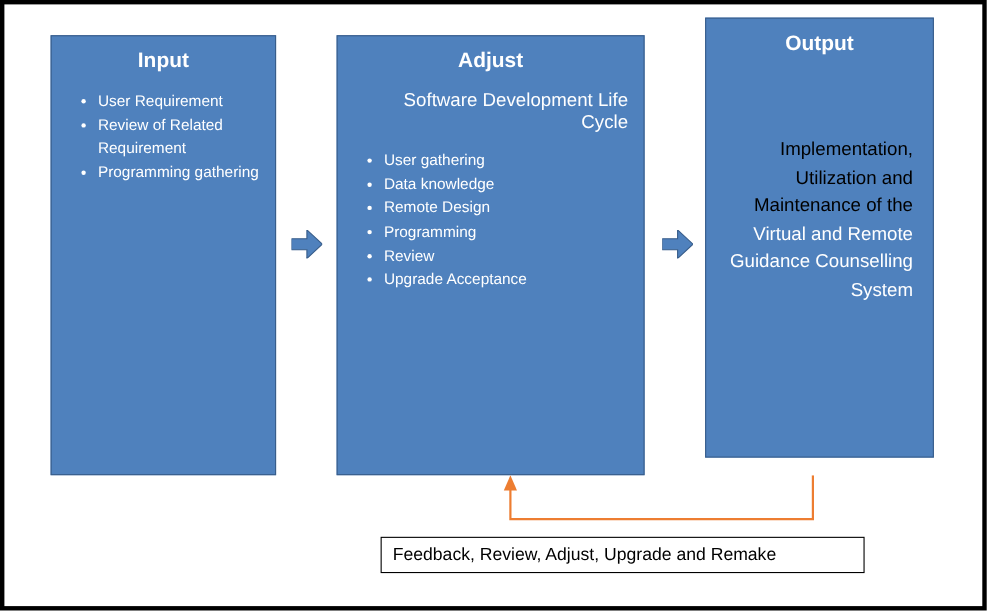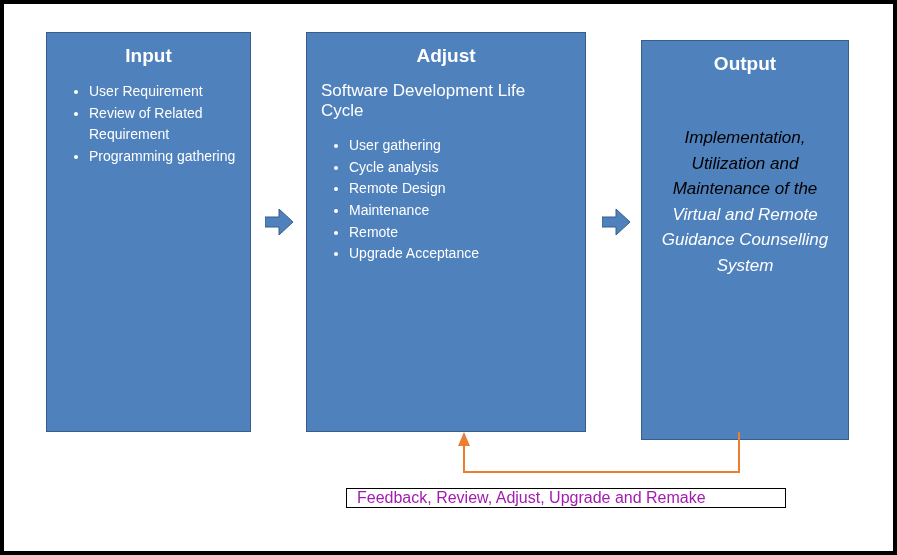--- a/index.html
+++ b/index.html
@@ -17,61 +17,60 @@
   color: #fff;
   padding: 12px 14px;
 }
 .box-title {
   text-align: center;
   font-weight: bold;
   font-size: 19px;
   margin-bottom: 14px;
 }
 .box-subtitle {
-  text-align: left;
+  text-align: right;
   font-size: 17px;
   margin-bottom: 14px;
 }
 .box ul {
   list-style: disc;
   padding-left: 28px;
   font-size: 14px;
   line-height: 1.55;
 }
 .input-box { top: 28px; left: 42px; width: 205px; height: 400px; }
 .process-box { top: 28px; left: 302px; width: 280px; height: 400px; }
-.output-box { top: 36px; left: 637px; width: 208px; height: 400px; }
+.output-box { top: 12px; left: 637px; width: 208px; height: 400px; }
 .output-text {
-  text-align: center;
+  text-align: right;
   font-size: 17px;
   line-height: 1.5;
-  margin-top: 50px;
+  margin-top: 72px;
   padding: 0 4px;
-  font-style: italic;
 }
 .output-text .part1 { color: #000; }
 .output-text .part2 { color: #fff; }
 .arrow {
   position: absolute;
   width: 28px; height: 26px;
 }
 .arrow svg { width: 100%; height: 100%; display: block; }
 .arrow1 { top: 205px; left: 261px; }
 .arrow2 { top: 205px; left: 598px; }
 .feedback-path {
   position: absolute;
   pointer-events: none;
 }
 .feedback-label {
   position: absolute;
   top: 484px; left: 342px;
-  width: 440px; height: 20px;
+  width: 440px; height: 33px;
   border: 1px solid #000;
   background: #fff;
-  color: #a21caf;
+  color: #000000;
   font-size: 16px;
   display: flex;
   align-items: center;
   padding-left: 10px;
 }
 </style>
 </head>
 <body>
 
 <div class="outer">
@@ -89,24 +88,24 @@
     <svg viewBox="0 0 28 26">
       <path d="M0 8 L14 8 L14 0 L28 13 L14 26 L14 18 L0 18 Z" fill="#4f81bd" stroke="#385d8a" stroke-width="1"></path>
     </svg>
   </div>
 
   <div class="box process-box">
     <div class="box-title">Adjust</div>
     <div class="box-subtitle">Software Development Life Cycle</div>
     <ul>
       <li>User gathering</li>
-      <li>Cycle analysis</li>
+      <li>Data knowledge</li>
       <li>Remote Design</li>
-      <li>Maintenance</li>
-      <li>Remote</li>
+      <li>Programming</li>
+      <li>Review</li>
       <li>Upgrade Acceptance</li>
     </ul>
   </div>
 
   <div class="arrow arrow2">
     <svg viewBox="0 0 28 26">
       <path d="M0 8 L14 8 L14 0 L28 13 L14 26 L14 18 L0 18 Z" fill="#4f81bd" stroke="#385d8a" stroke-width="1"></path>
     </svg>
   </div>
 

